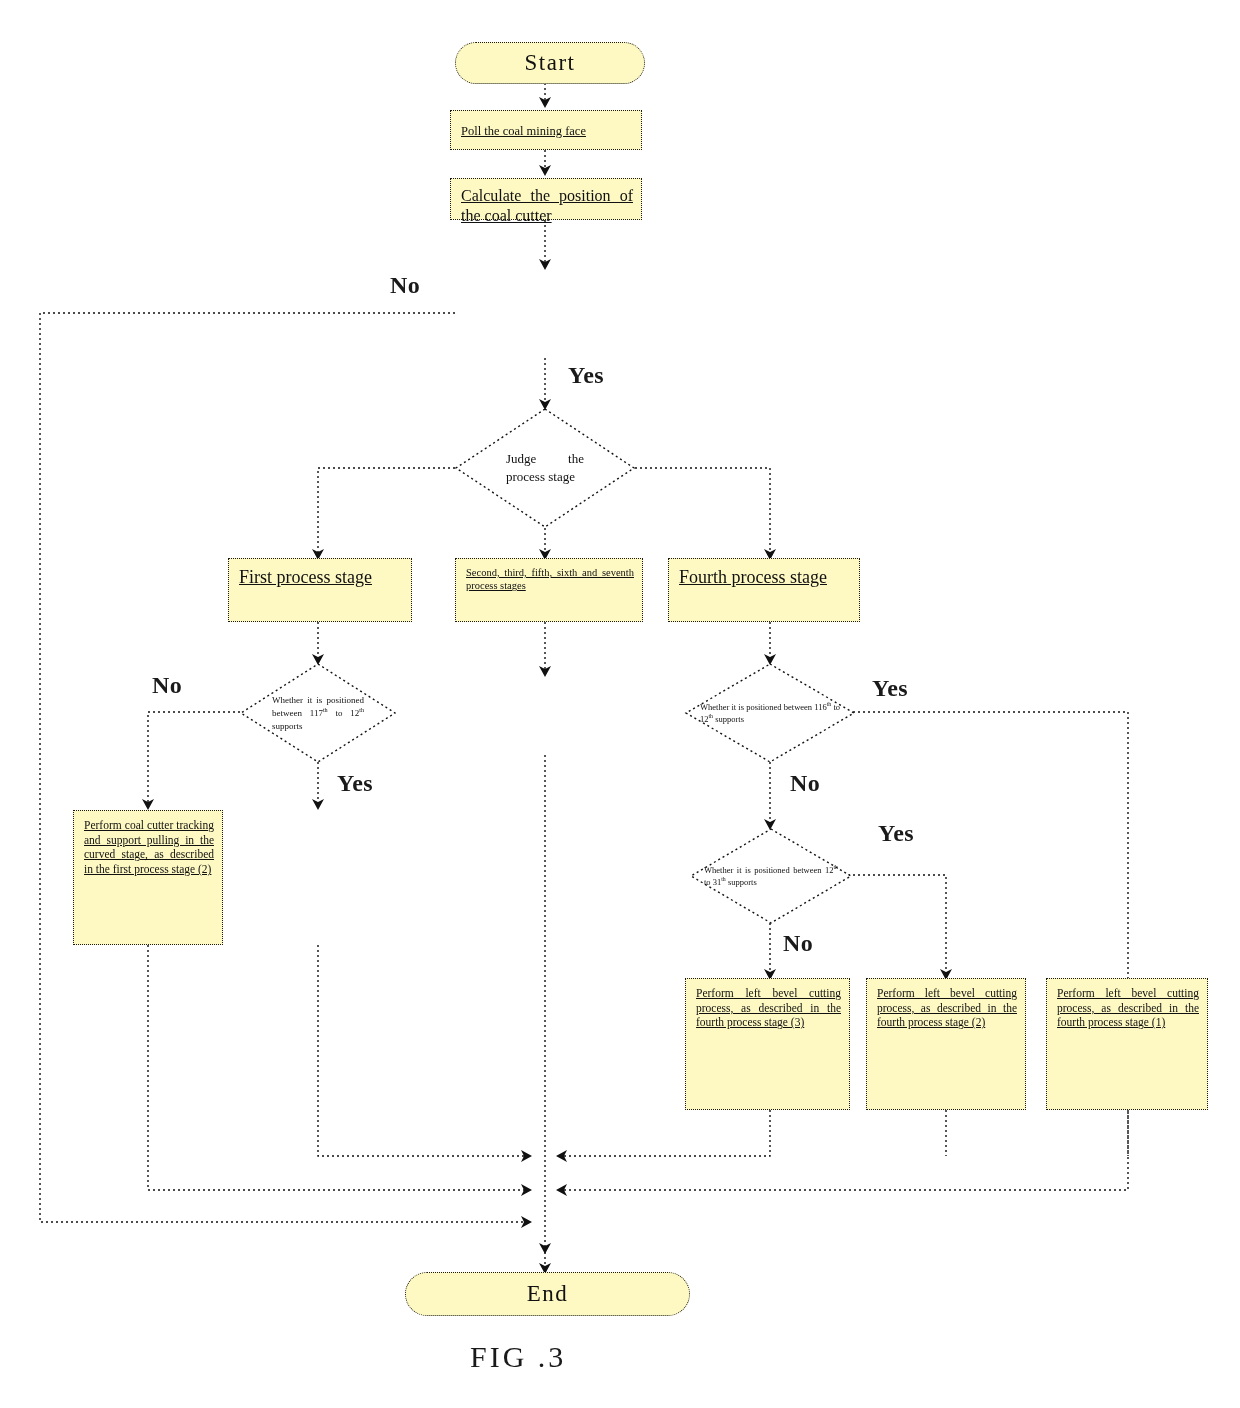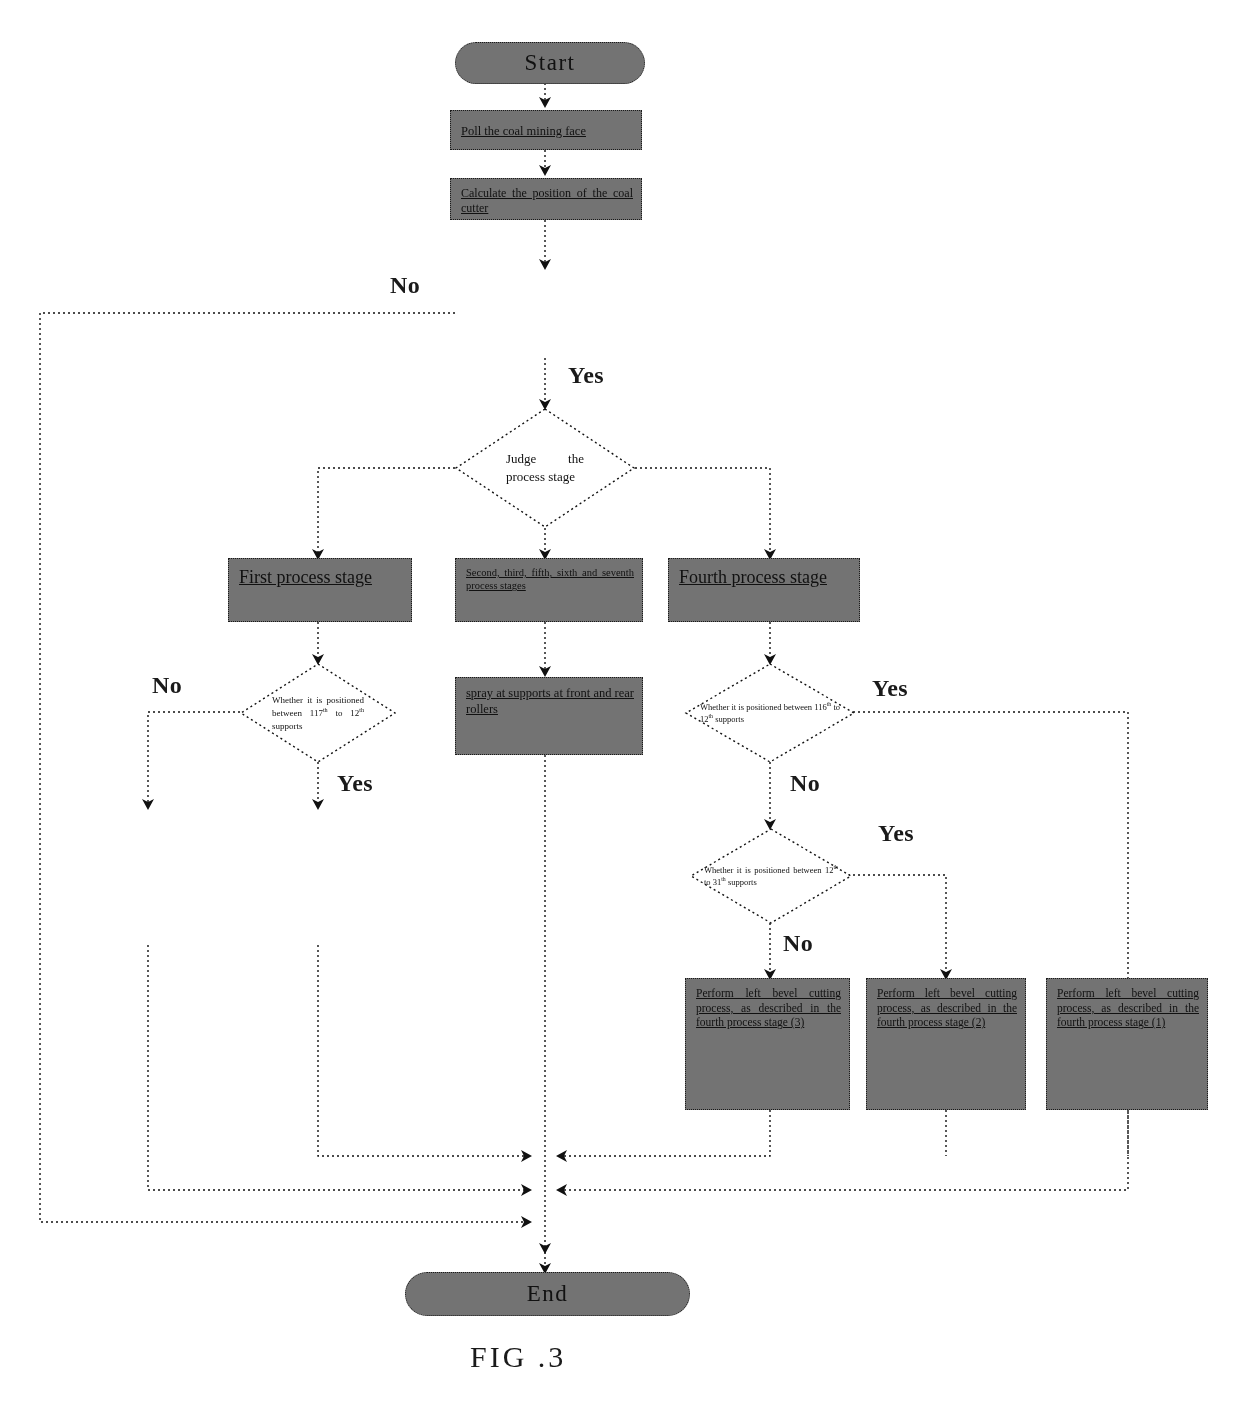--- a/index.html
+++ b/index.html
@@ -24,21 +24,21 @@
     width: 1240px;
     height: 1408px;
     pointer-events: none;
   }
   .node {
     position: absolute;
     box-sizing: border-box;
     display: flex;
     align-items: flex-start;
     justify-content: flex-start;
-    background: #737373;
+    background: #fef9c3;
   }
   .proc {
     border: 1.3px dotted #1a1a1a;
     padding: 7px 8px 6px 10px;
     line-height: 1.28;
     text-align: justify;
     text-justify: inter-word;
   }
   .proc .txt {
     width: 100%;
@@ -163,40 +163,40 @@
   </div>
 
   <div class="node terminal" style="left:405px; top:1272px; width:285px; height:44px;">
     <span>End</span>
   </div>
 
   <div class="node proc" style="left:450px; top:110px; width:192px; height:40px; font-size:12.5px; align-items:center;">
     <span class="txt">Poll the coal mining face</span>
   </div>
 
-  <div class="node proc" style="left:450px; top:178px; width:192px; height:42px; font-size:12px;">
+  <div class="node proc" style="left:450px; top:178px; width:192px; height:42px; font-size:16px;">
     <span class="txt">Calculate the position of the coal cutter</span>
   </div>
 
   <div class="node proc" style="left:228px; top:558px; width:184px; height:64px; font-size:18px;">
     <span class="txt">First process stage</span>
   </div>
 
   <div class="node proc" style="left:668px; top:558px; width:192px; height:64px; font-size:18px;">
     <span class="txt">Fourth process stage</span>
   </div>
 
   <div class="node proc" style="left:455px; top:558px; width:188px; height:64px; font-size:10.5px;">
     <span class="txt">Second, third, fifth, sixth and seventh process stages</span>
   </div>
 
-  <div class="node proc" style="left:455px; top:677px; width:188px; height:78px; font-size:12.5px;">
-    <span class="txt">spray at supports at front and rear rollers</span>
-  </div>
-
+
+  <div class="node proc" style="left:73px; top:810px; width:150px; height:135px; font-size:11.5px;">
+    <span class="txt">Perform coal cutter tracking and support pulling in the curved stage, as described in the first process stage (2)</span>
+  </div>
 
 
   <div class="node proc" style="left:685px; top:978px; width:165px; height:132px; font-size:11.5px;">
     <span class="txt">Perform left bevel cutting process, as described in the fourth process stage (3)</span>
   </div>
 
   <div class="node proc" style="left:866px; top:978px; width:160px; height:132px; font-size:11.5px;">
     <span class="txt">Perform left bevel cutting process, as described in the fourth process stage (2)</span>
   </div>
 

